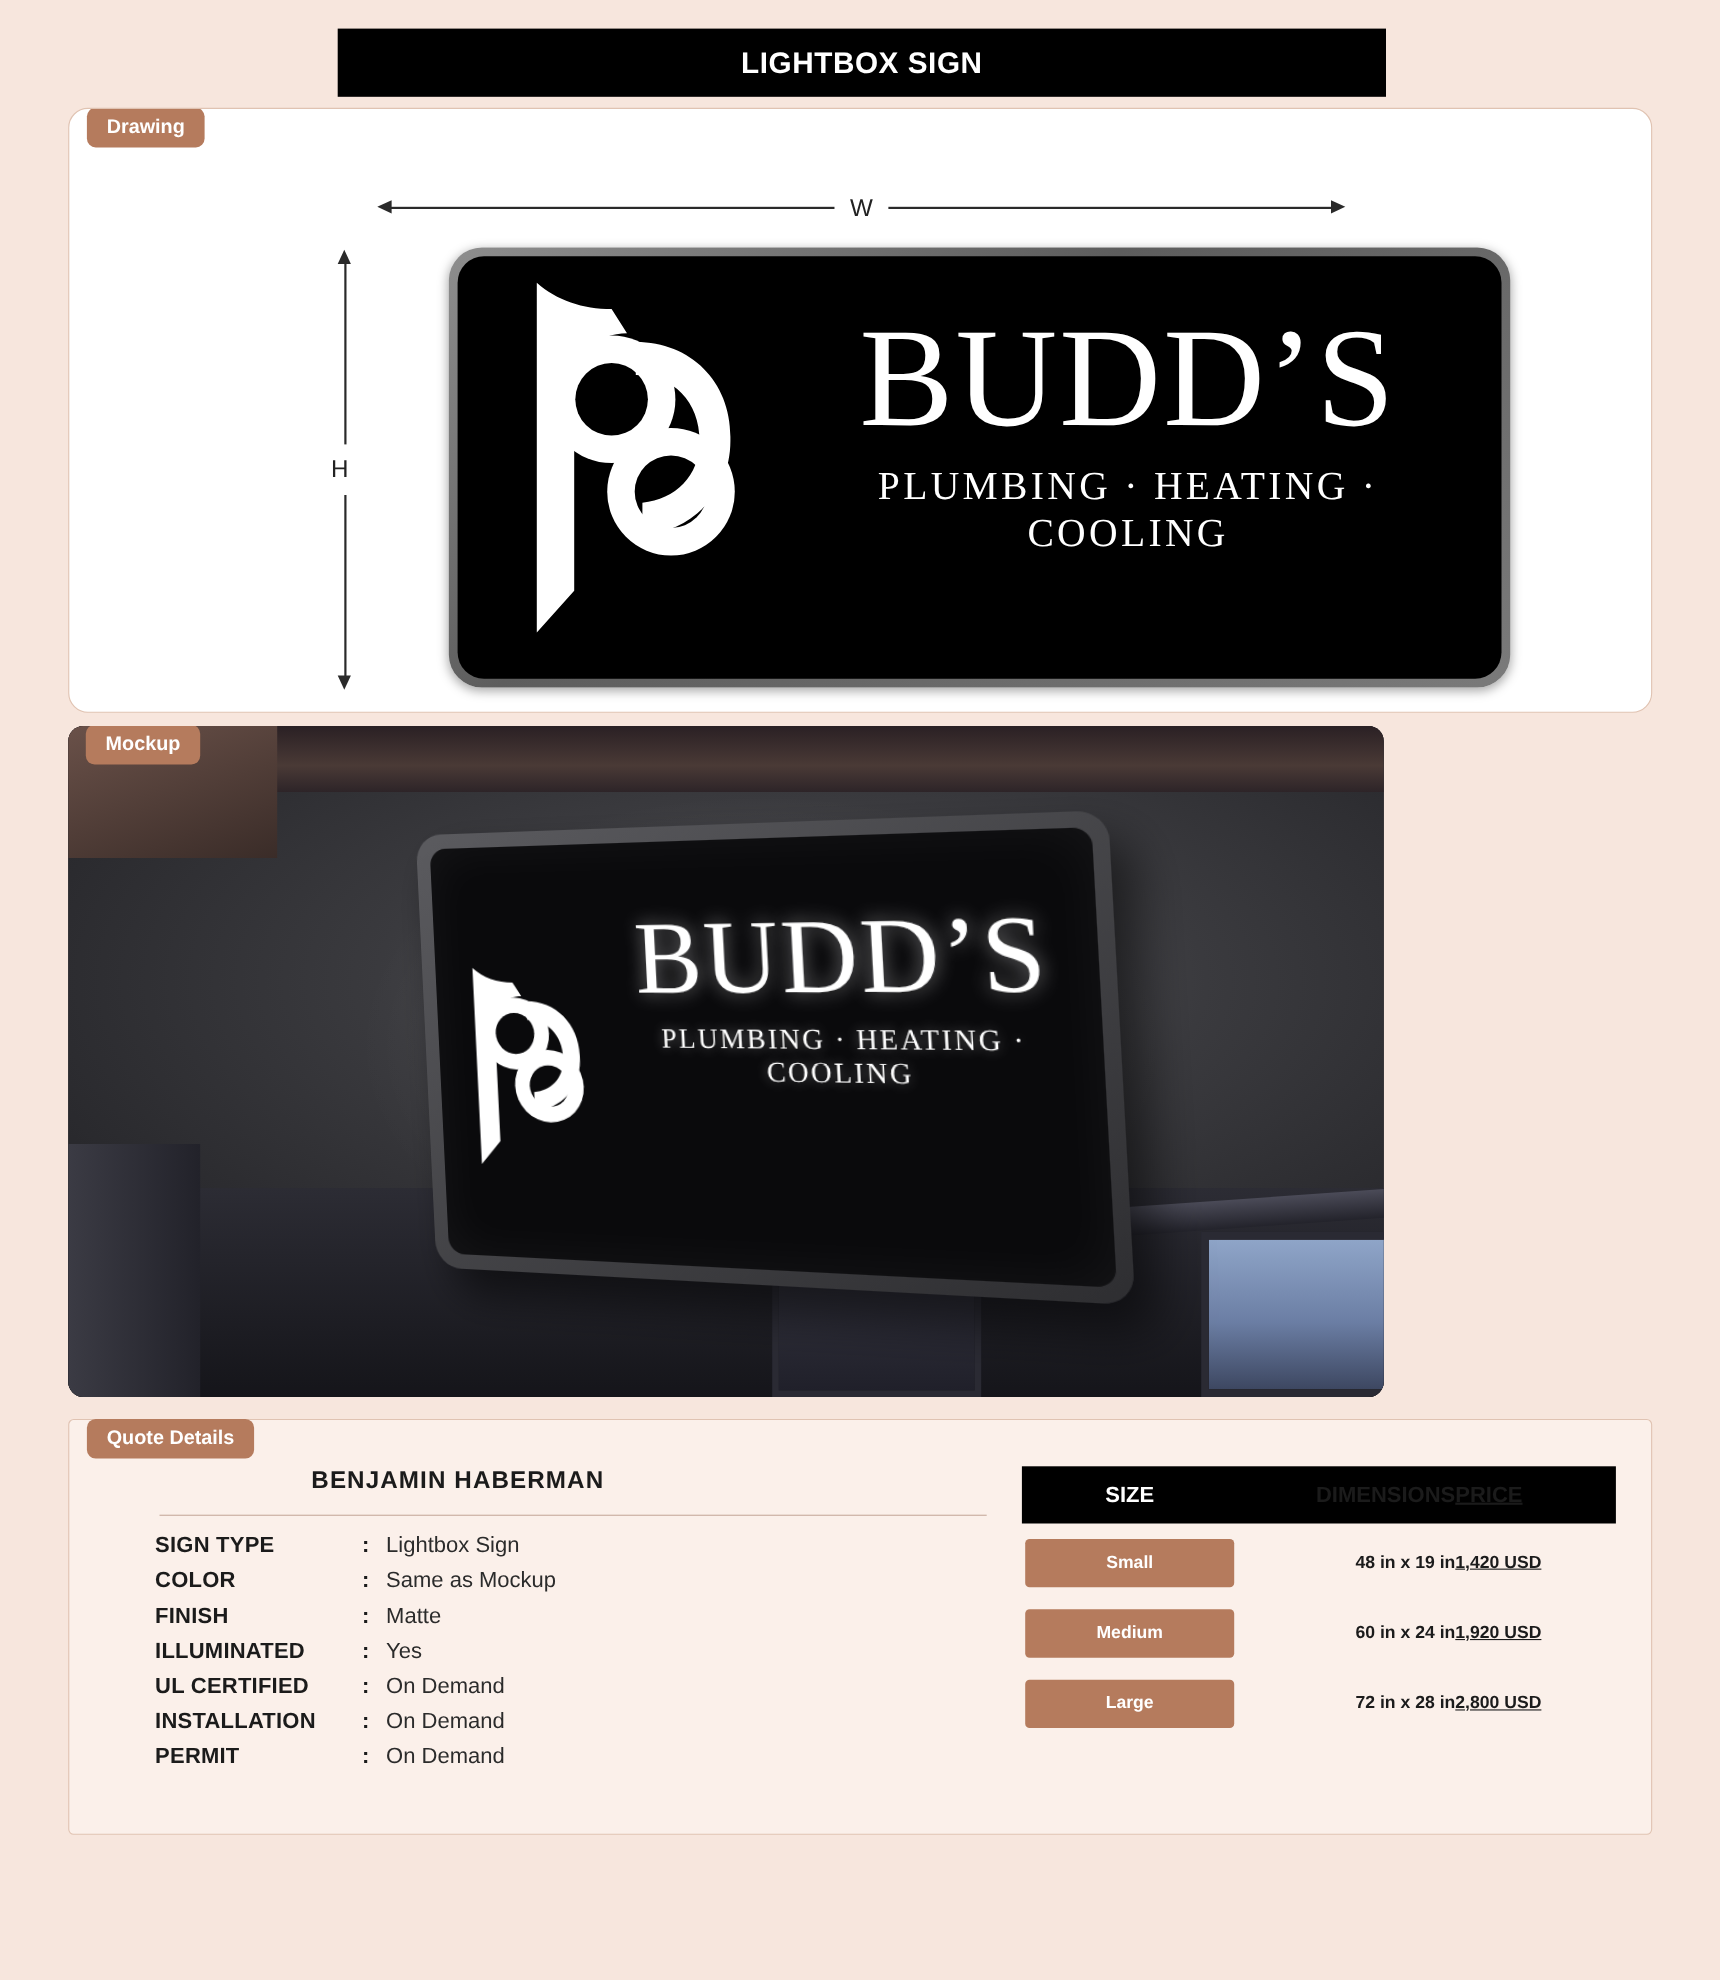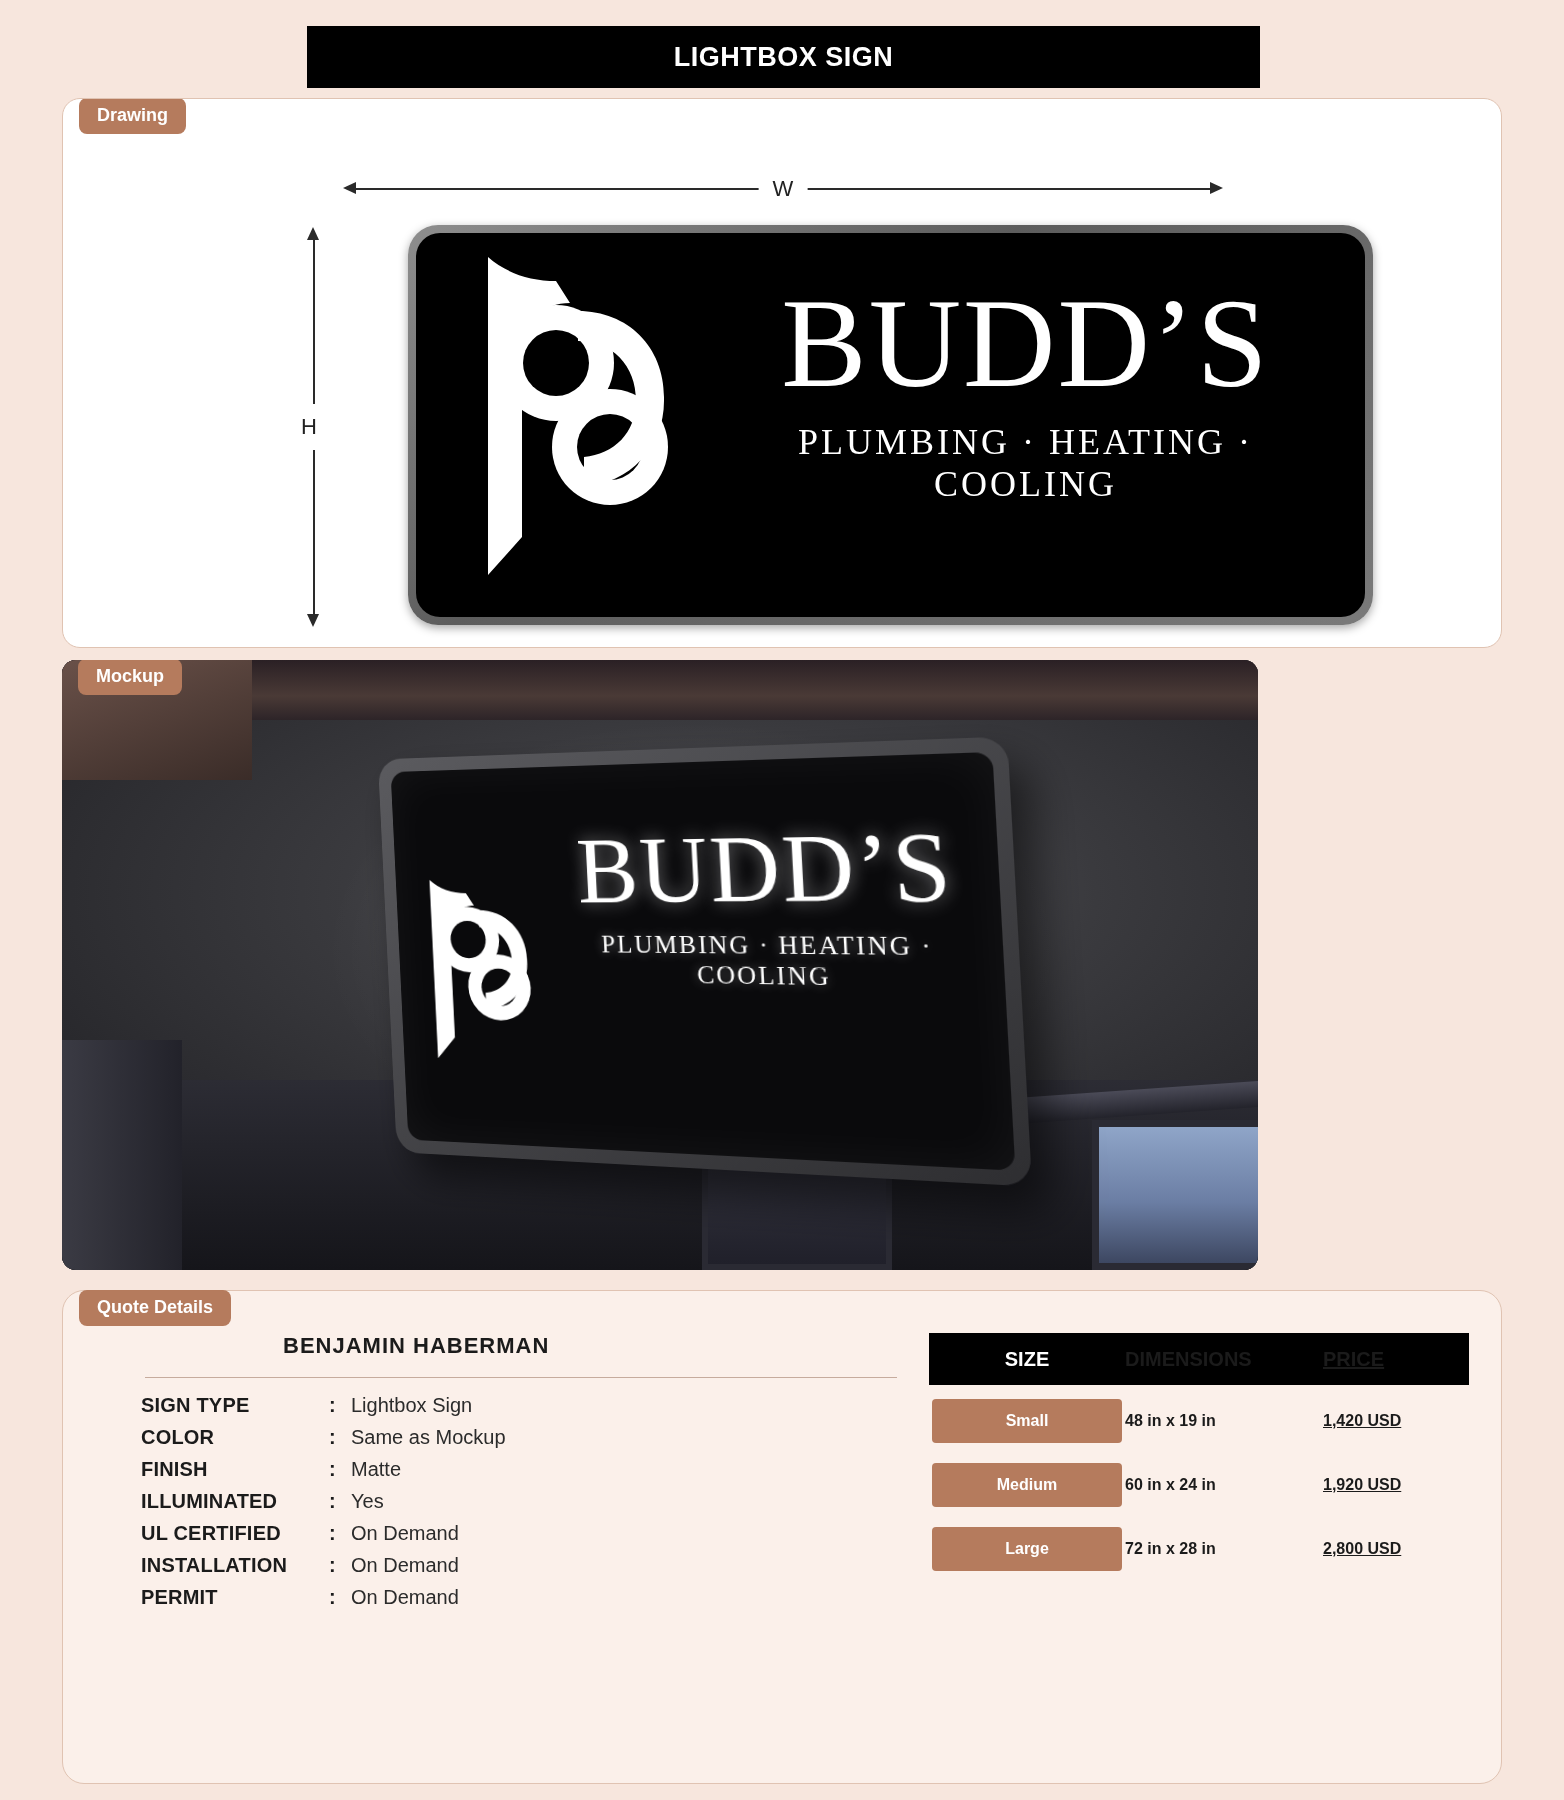--- a/index.html
+++ b/index.html
@@ -268,24 +268,24 @@
     position: absolute; left: 640px; bottom: 0; width: 190px; height: 160px;
     background: linear-gradient(180deg,#3a3a45,#20202a);
     border: 6px solid #2a2a33;
   }
 
   
   #quote-card {
     left: 62px;
     top: 1290px;
     width: 1440px;
-    height: 494px;
+    height: 378px;
     background: #fbf0ea;
     border: 1px solid #e0c3b2;
-    border-radius: 22px;
+    border-radius: 5px;
   }
   .customer-name {
     position: absolute;
     left: 220px;
     top: 42px;
     font-size: 22px;
     font-weight: bold;
     color: #1b1b1b;
     letter-spacing: 1px;
   }
@@ -332,21 +332,21 @@
     font-weight: bold;
   }
   .pt-row {
     display: flex;
     align-items: center;
     height: 56px;
     margin-top: 8px;
     font-size: 16px;
   }
   .pt-c1 { width: 196px; display: flex; align-items: center; justify-content: center; }
-  .pt-c2 { width: 198px; text-align: left; font-weight: bold; color: #1b1b1b; }
+  .pt-c2 { width: 198px; text-align: right; font-weight: bold; color: #1b1b1b; }
   .pt-c3 { width: 146px; text-align: left; padding-right: 6px; font-weight: bold; color: #1b1b1b; text-decoration: underline; }
   .size-chip {
     background: #b57b5d;
     color: #fff;
     font-weight: bold;
     width: 190px;
     height: 44px;
     display: flex;
     align-items: center;
     justify-content: center;

